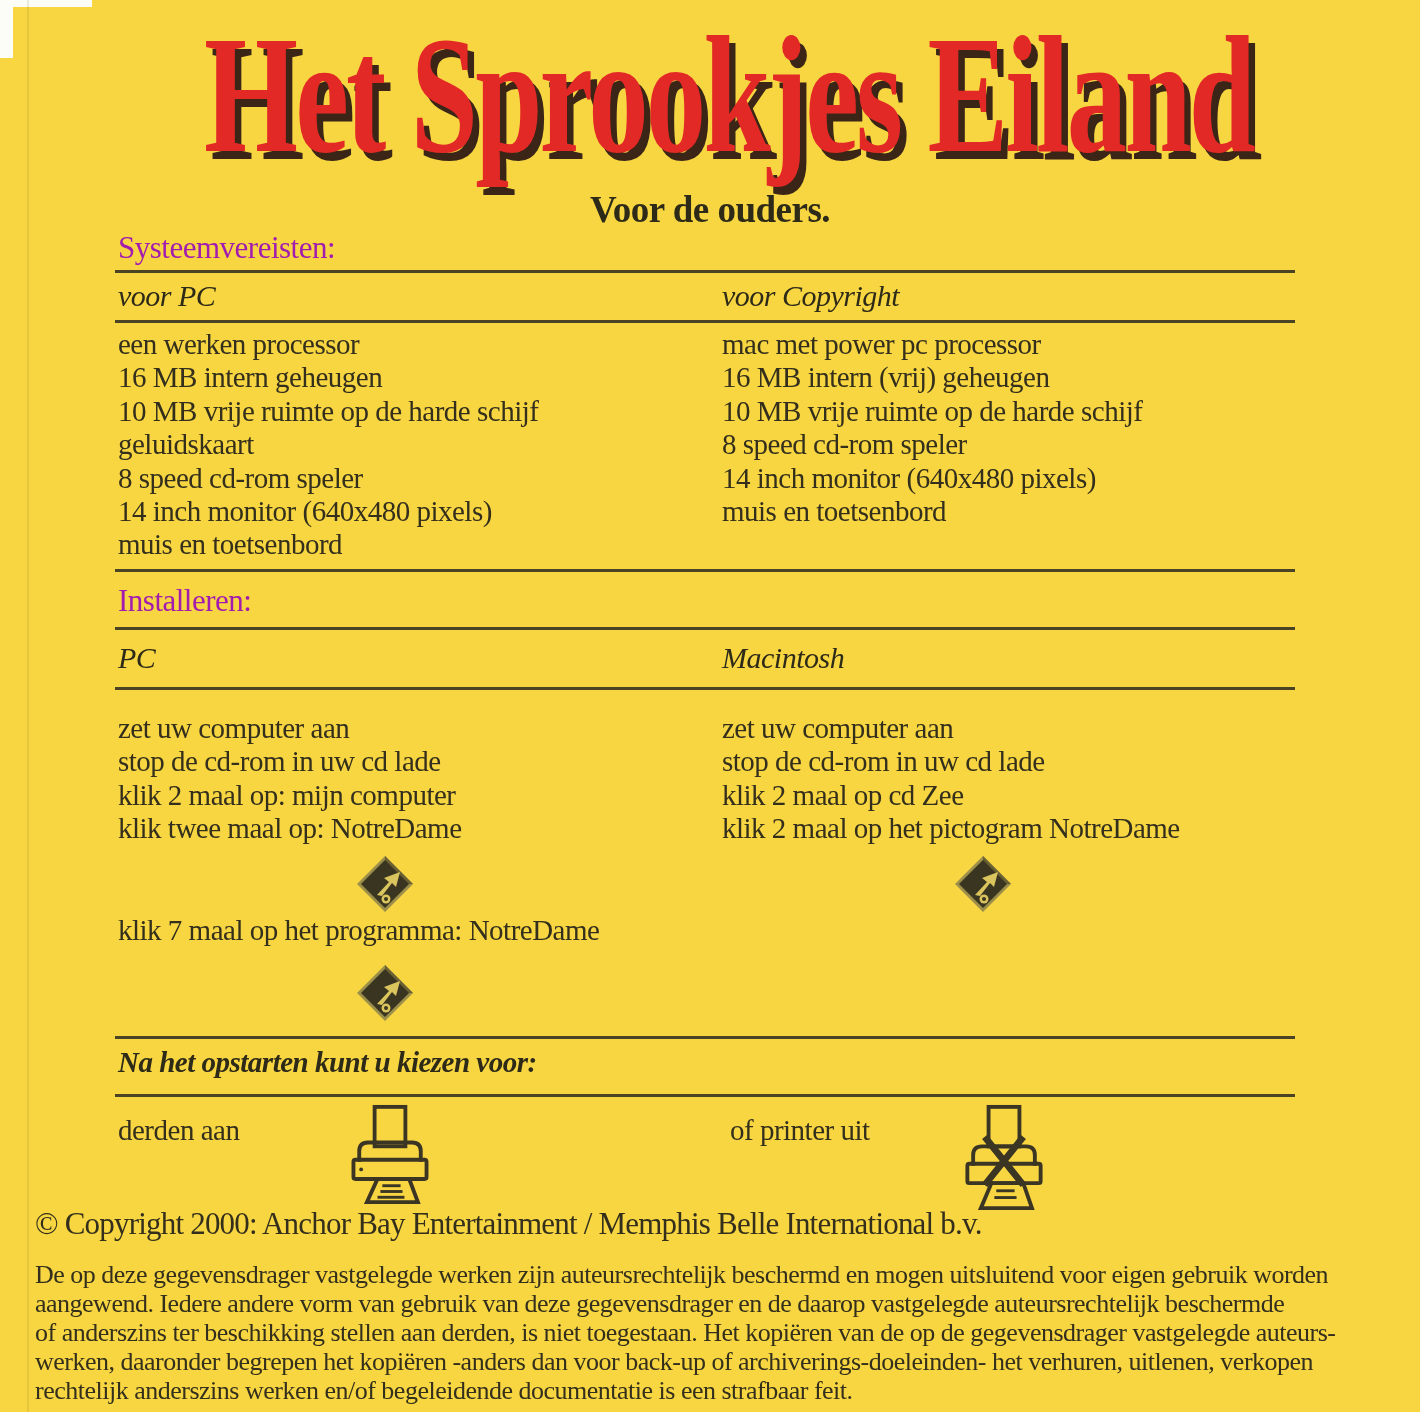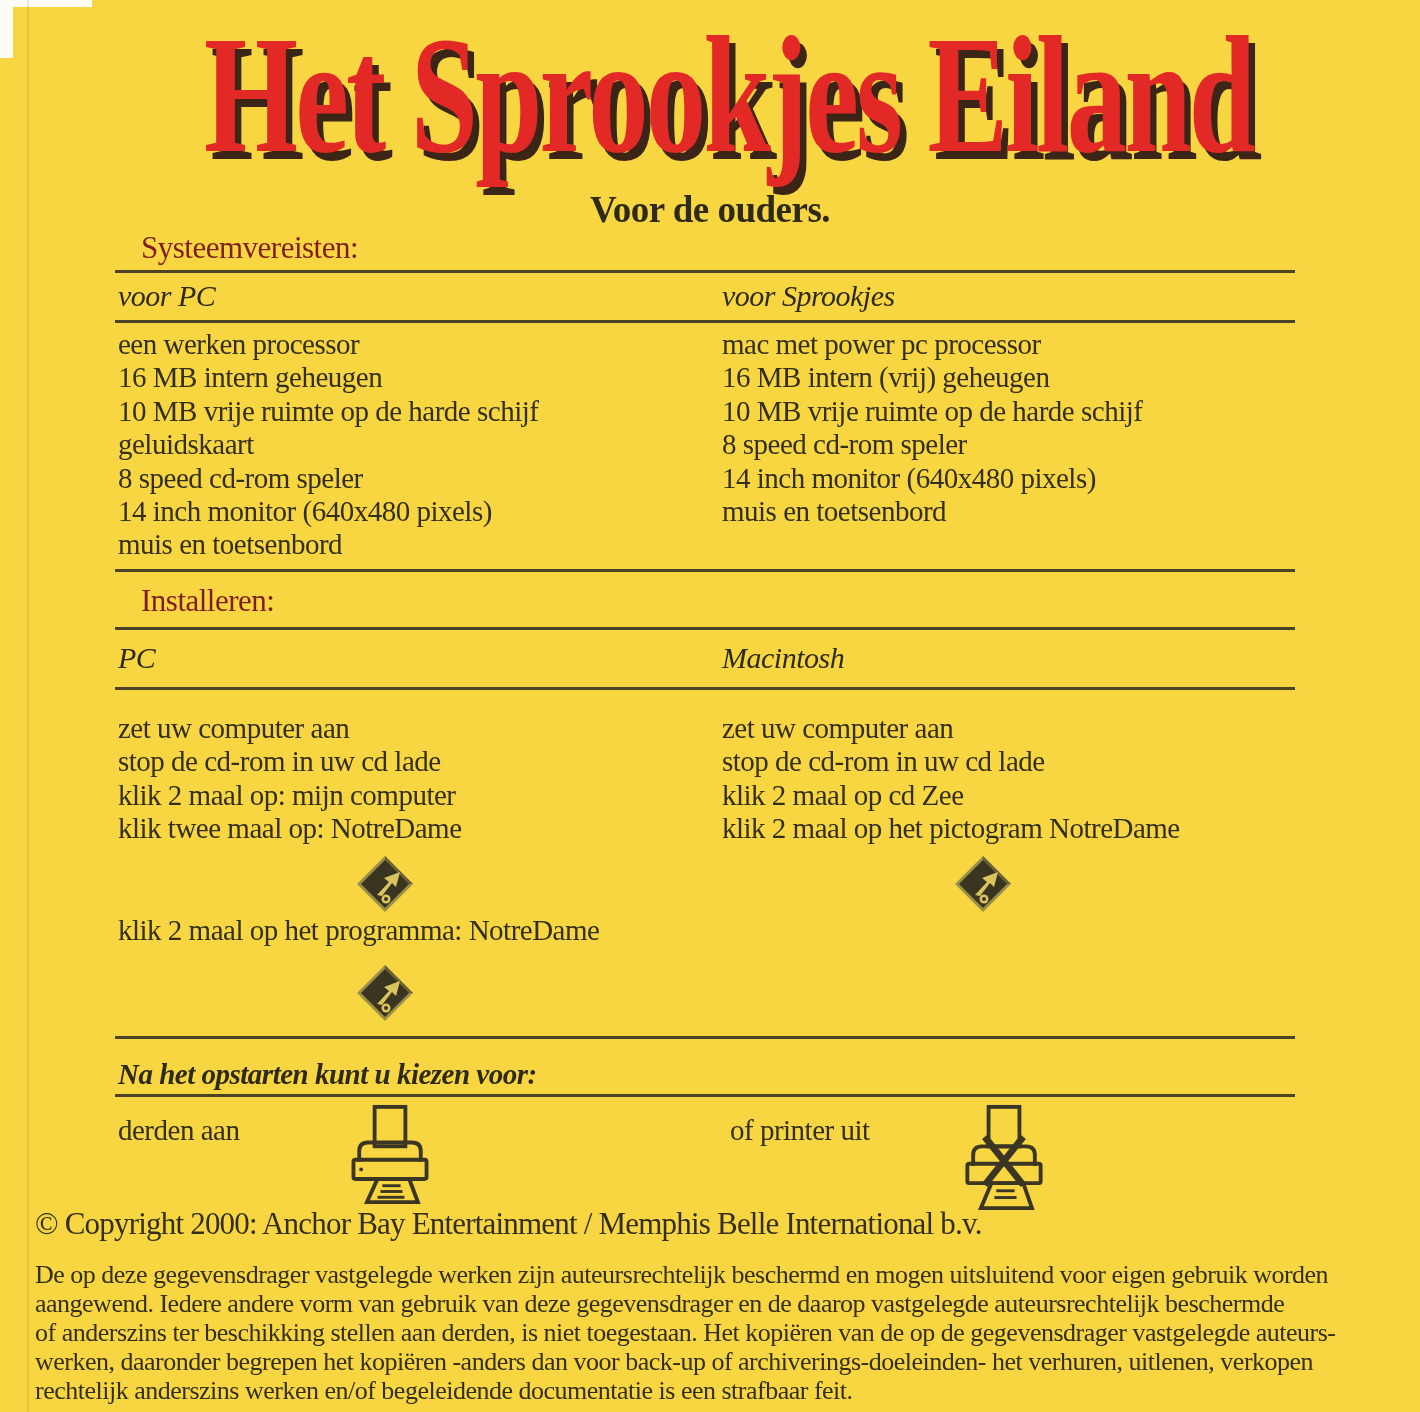--- a/index.html
+++ b/index.html
@@ -24,21 +24,21 @@
   }
   .subtitle{
     position:absolute;left:0;top:188px;width:100%;text-align:center;
     font-size:37px;font-weight:bold;color:#2E2A18;letter-spacing:-0.5px;
   }
 
   .rule{position:absolute;left:115px;width:1180px;height:3px;background:#4A4424;}
   .r1{top:270px}.r2{top:320px}.r3{top:569px}.r4{top:627px}.r5{top:687px}
   .r6{top:1036px}.r7{top:1094px}
 
-  .sec-heading{position:absolute;left:118px;font-size:31px;letter-spacing:-0.5px;color:#7f1d1d;margin-left:23px;}
+  .sec-heading{position:absolute;left:118px;font-size:31px;letter-spacing:-0.5px;color:#a21caf;}
   .h-sys{top:230px}
   .h-inst{top:583px}
 
   .col-header{position:absolute;font-size:30px;font-style:italic;letter-spacing:-0.5px;color:#2E2A18;}
   .col-left{left:118px}
   .col-right{left:722px}
   .ch-row1{top:279px}
   .ch-row2{top:641px}
 
   .list{position:absolute;font-size:29px;letter-spacing:-0.5px;}
@@ -49,21 +49,21 @@
   .steps-mac{left:722px;top:712px;}
   .extra-step{position:absolute;left:118px;top:914px;font-size:29px;letter-spacing:-0.5px;line-height:33.4px;white-space:nowrap;}
 
   .nd-icon{position:absolute;width:58px;height:58px;}
   .nd1{left:356px;top:855px;}
   .nd2{left:356px;top:964px;}
   .nd3{left:954px;top:855px;}
 
   .startup-heading{
     position:absolute;left:118px;top:1046px;
-    font-size:29px;font-style:italic;font-weight:bold;letter-spacing:-0.5px;color:#2E2A18;margin-top:12px;
+    font-size:29px;font-style:italic;font-weight:bold;letter-spacing:-0.5px;color:#2E2A18;
   }
 
   .printer-label{position:absolute;top:1114px;font-size:29px;letter-spacing:-0.5px;white-space:nowrap;}
   .pl-on{left:118px}
   .pl-off{left:730px}
   .printer-svg{position:absolute;}
   .pr-on{left:344px;top:1104px;width:92px;height:100px;}
   .pr-off{left:958px;top:1104px;width:92px;height:108px;}
 
   .copyright{position:absolute;left:35px;top:1206px;font-size:31px;letter-spacing:-0.8px;white-space:nowrap;color:#332F1C;}
@@ -87,21 +87,21 @@
   <div class="rule r1"></div>
   <div class="rule r2"></div>
   <div class="rule r3"></div>
   <div class="rule r4"></div>
   <div class="rule r5"></div>
   <div class="rule r6"></div>
   <div class="rule r7"></div>
 
   <div class="sec-heading h-sys">Systeemvereisten:</div>
   <div class="col-header col-left ch-row1">voor PC</div>
-  <div class="col-header col-right ch-row1">voor Sprookjes</div>
+  <div class="col-header col-right ch-row1">voor Copyright</div>
 
   <div class="list req-pc">
     <div>een werken processor</div>
     <div>16 MB intern geheugen</div>
     <div>10 MB vrije ruimte op de harde schijf</div>
     <div>geluidskaart</div>
     <div>8 speed cd-rom speler</div>
     <div>14 inch monitor (640x480 pixels)</div>
     <div>muis en toetsenbord</div>
   </div>
@@ -132,21 +132,21 @@
   </div>
 
   <svg class="nd-icon nd1" viewBox="0 0 58 58">
     <polygon points="29,1 57,29 29,57 1,29" fill="#9C8F4A"></polygon>
     <polygon points="29,1 57,29 29,29" fill="#6B6132"></polygon>
     <polygon points="29,5 53,29 29,53 5,29" fill="#3A3520"></polygon>
     <path d="M21 40 L33 27 L28 23 L44 17 L40 32 L36 28 L26 41 Z" fill="#D9C45E"></path>
     <circle cx="30" cy="44" r="4.5" fill="#D9C45E"></circle>
     <circle cx="30" cy="44" r="2" fill="#3A3520"></circle>
   </svg>
-  <div class="extra-step">klik 2 maal op het programma: NotreDame</div>
+  <div class="extra-step">klik 7 maal op het programma: NotreDame</div>
   <svg class="nd-icon nd2" viewBox="0 0 58 58">
     <polygon points="29,1 57,29 29,57 1,29" fill="#9C8F4A"></polygon>
     <polygon points="29,1 57,29 29,29" fill="#6B6132"></polygon>
     <polygon points="29,5 53,29 29,53 5,29" fill="#3A3520"></polygon>
     <path d="M21 40 L33 27 L28 23 L44 17 L40 32 L36 28 L26 41 Z" fill="#D9C45E"></path>
     <circle cx="30" cy="44" r="4.5" fill="#D9C45E"></circle>
     <circle cx="30" cy="44" r="2" fill="#3A3520"></circle>
   </svg>
   <svg class="nd-icon nd3" viewBox="0 0 58 58">
     <polygon points="29,1 57,29 29,57 1,29" fill="#9C8F4A"></polygon>

